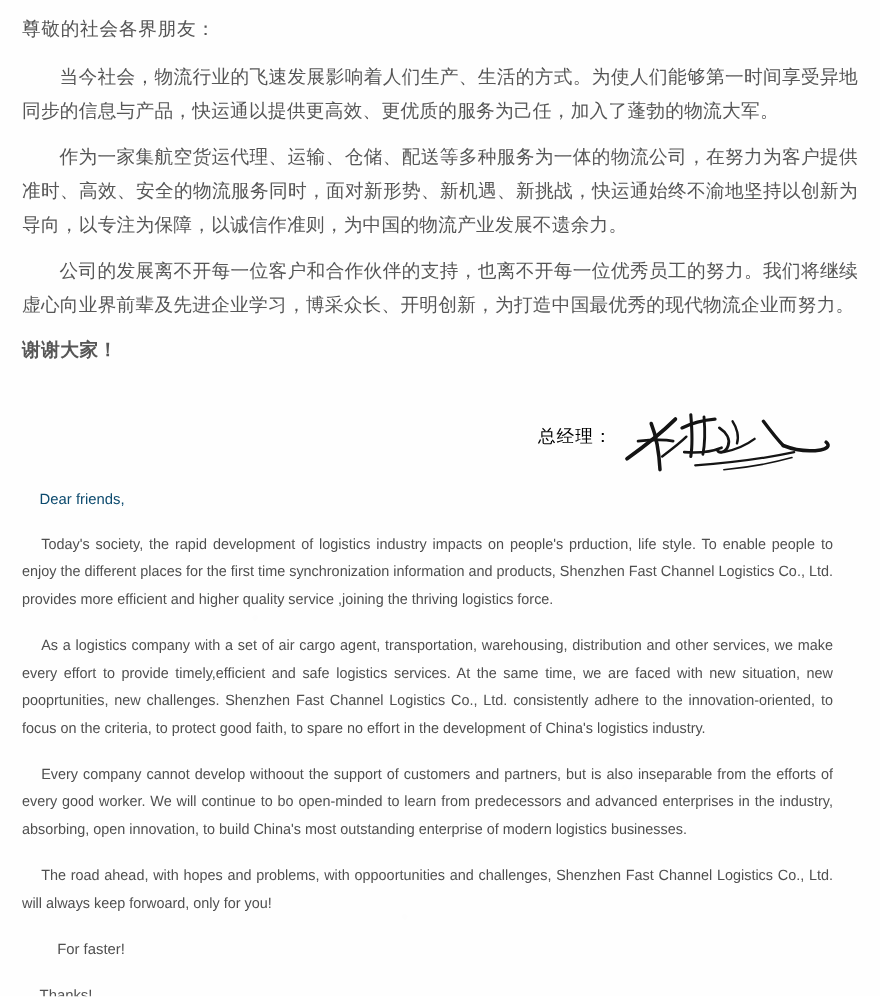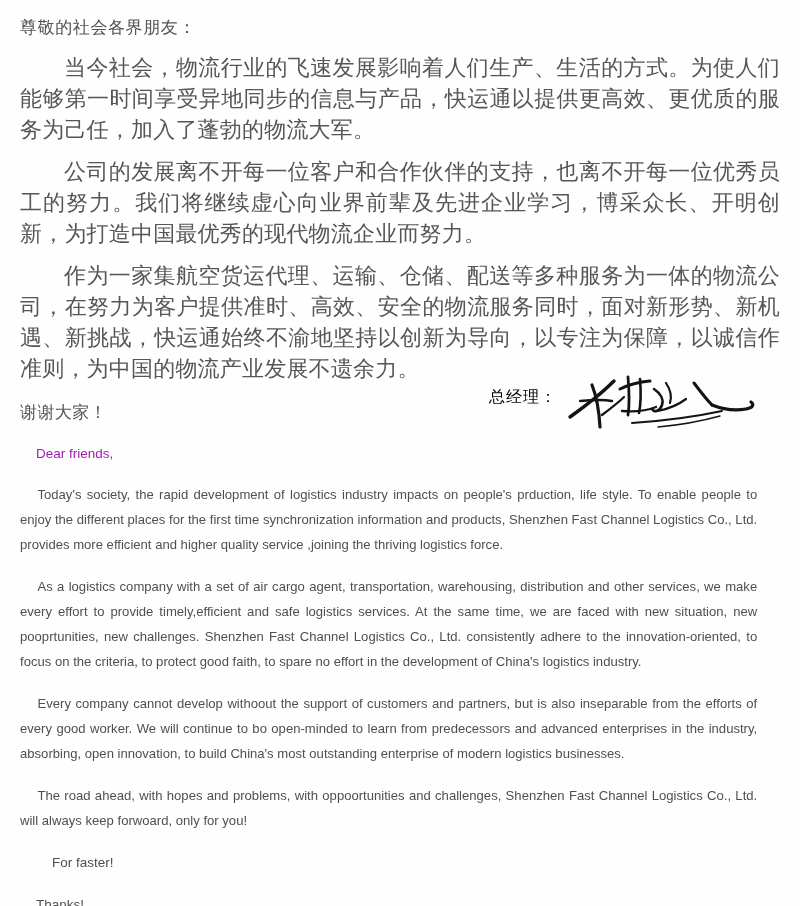--- a/index.html
+++ b/index.html
@@ -27,38 +27,39 @@
   .cn-salutation {
     font-family: "DejaVu Serif", "Liberation Serif", serif;
     font-size: 17px;
     line-height: 30px;
     color: #545454;
     letter-spacing: 0.6px;
     margin: 0 0 12px 0;
     white-space: nowrap;
   }
   .cn-para {
-    font-family: Liberation Mono, monospace;
-    font-size: 22px;
+    font-family: Liberation Serif, serif;
+    font-size: 17px;
     line-height: 31px;
     color: #565656;
     letter-spacing: 0.2px;
     text-align: justify;
     text-justify: inter-character;
     margin: 0 0 11px 0;
     text-indent: 2em;
   }
   .cn-thanks {
     font-family: "DejaVu Serif", "Liberation Serif", serif;
     font-size: 17px;
     line-height: 30px;
     color: #565656;
     letter-spacing: 0.4px;
     margin: 6px 0 0 0;
     text-indent: 0;
+    font-weight: bold;
   }
 
   
   .sig-row {
     position: absolute;
     left: 0;
     top: 375px;
     width: 800px;
     height: 62px;
   }
@@ -87,21 +88,21 @@
     left: 0;
     top: 443px;
     width: 800px;
     padding: 0 20px;
     box-sizing: border-box;
   }
   .en-salutation {
     font-family: "Liberation Sans", sans-serif;
     font-size: 13.5px;
     line-height: 21px;
-    color: #a21caf;
+    color: #0c4a6e;
     margin: 0 0 18px 0;
     padding-left: 16px;
   }
   .en-para {
     font-family: "Liberation Sans", sans-serif;
     font-size: 13.5px;
     line-height: 25px;
     color: #4f4f4f;
     text-align: justify;
     margin: 0 0 17px 0;
@@ -144,22 +145,22 @@
   }
 </style>
 </head>
 <body>
 
 <div class="page">
 
   <div class="cn-block">
     <p class="cn-salutation">尊敬的社会各界朋友：</p>
     <p class="cn-para">当今社会，物流行业的飞速发展影响着人们生产、生活的方式。为使人们能够第一时间享受异地同步的信息与产品，快运通以提供更高效、更优质的服务为己任，加入了蓬勃的物流大军。</p>
+    <p class="cn-para">作为一家集航空货运代理、运输、仓储、配送等多种服务为一体的物流公司，在努力为客户提供准时、高效、安全的物流服务同时，面对新形势、新机遇、新挑战，快运通始终不渝地坚持以创新为导向，以专注为保障，以诚信作准则，为中国的物流产业发展不遗余力。</p>
     <p class="cn-para">公司的发展离不开每一位客户和合作伙伴的支持，也离不开每一位优秀员工的努力。我们将继续虚心向业界前辈及先进企业学习，博采众长、开明创新，为打造中国最优秀的现代物流企业而努力。</p>
-    <p class="cn-para">作为一家集航空货运代理、运输、仓储、配送等多种服务为一体的物流公司，在努力为客户提供准时、高效、安全的物流服务同时，面对新形势、新机遇、新挑战，快运通始终不渝地坚持以创新为导向，以专注为保障，以诚信作准则，为中国的物流产业发展不遗余力。</p>
     <p class="cn-thanks">谢谢大家！</p>
   </div>
 
   <div class="sig-row">
     <span class="sig-label">总经理：</span>
     <span class="sig-mark">
       <svg width="200" height="64" viewBox="0 0 200 64" xmlns="http://www.w3.org/2000/svg">
         <g fill="none" stroke="#141414" stroke-linecap="round" stroke-linejoin="round">
           <path d="M8 46 C22 36, 38 24, 52 10" stroke-width="3.4"></path>
           <path d="M30 14 C34 24, 37 38, 38 56" stroke-width="3.2"></path>

